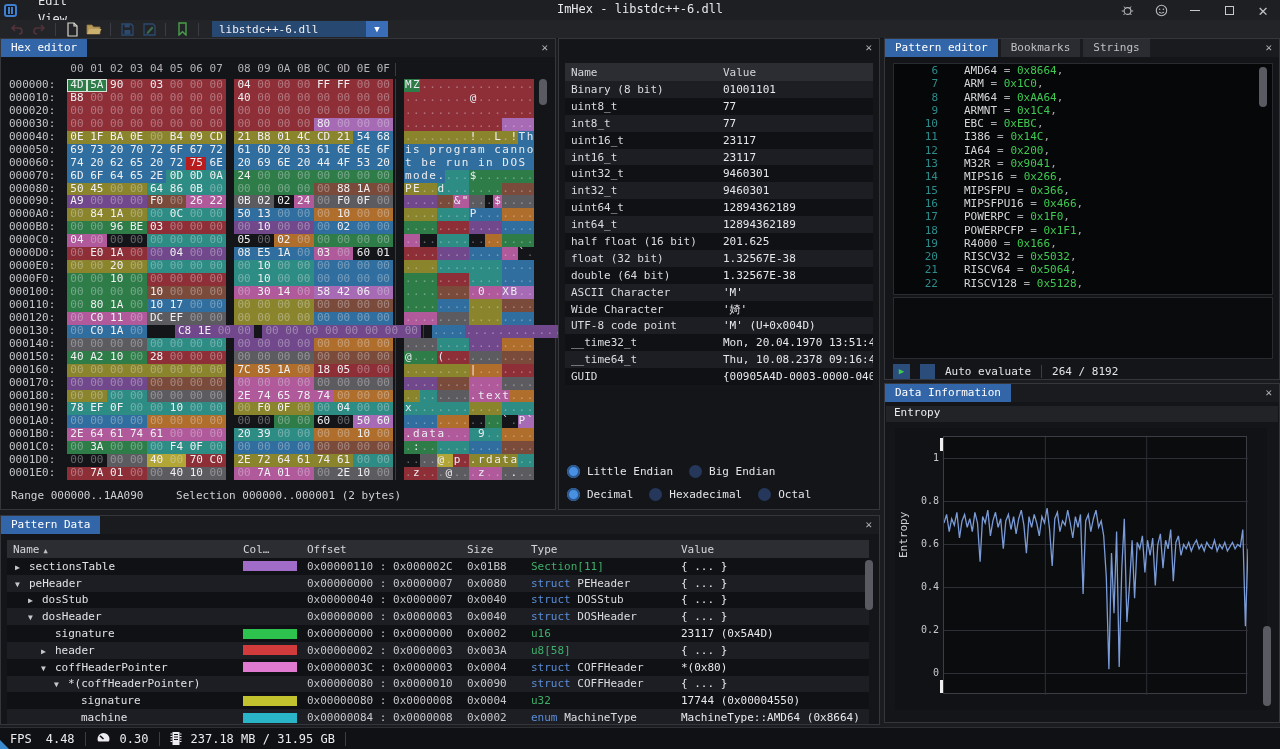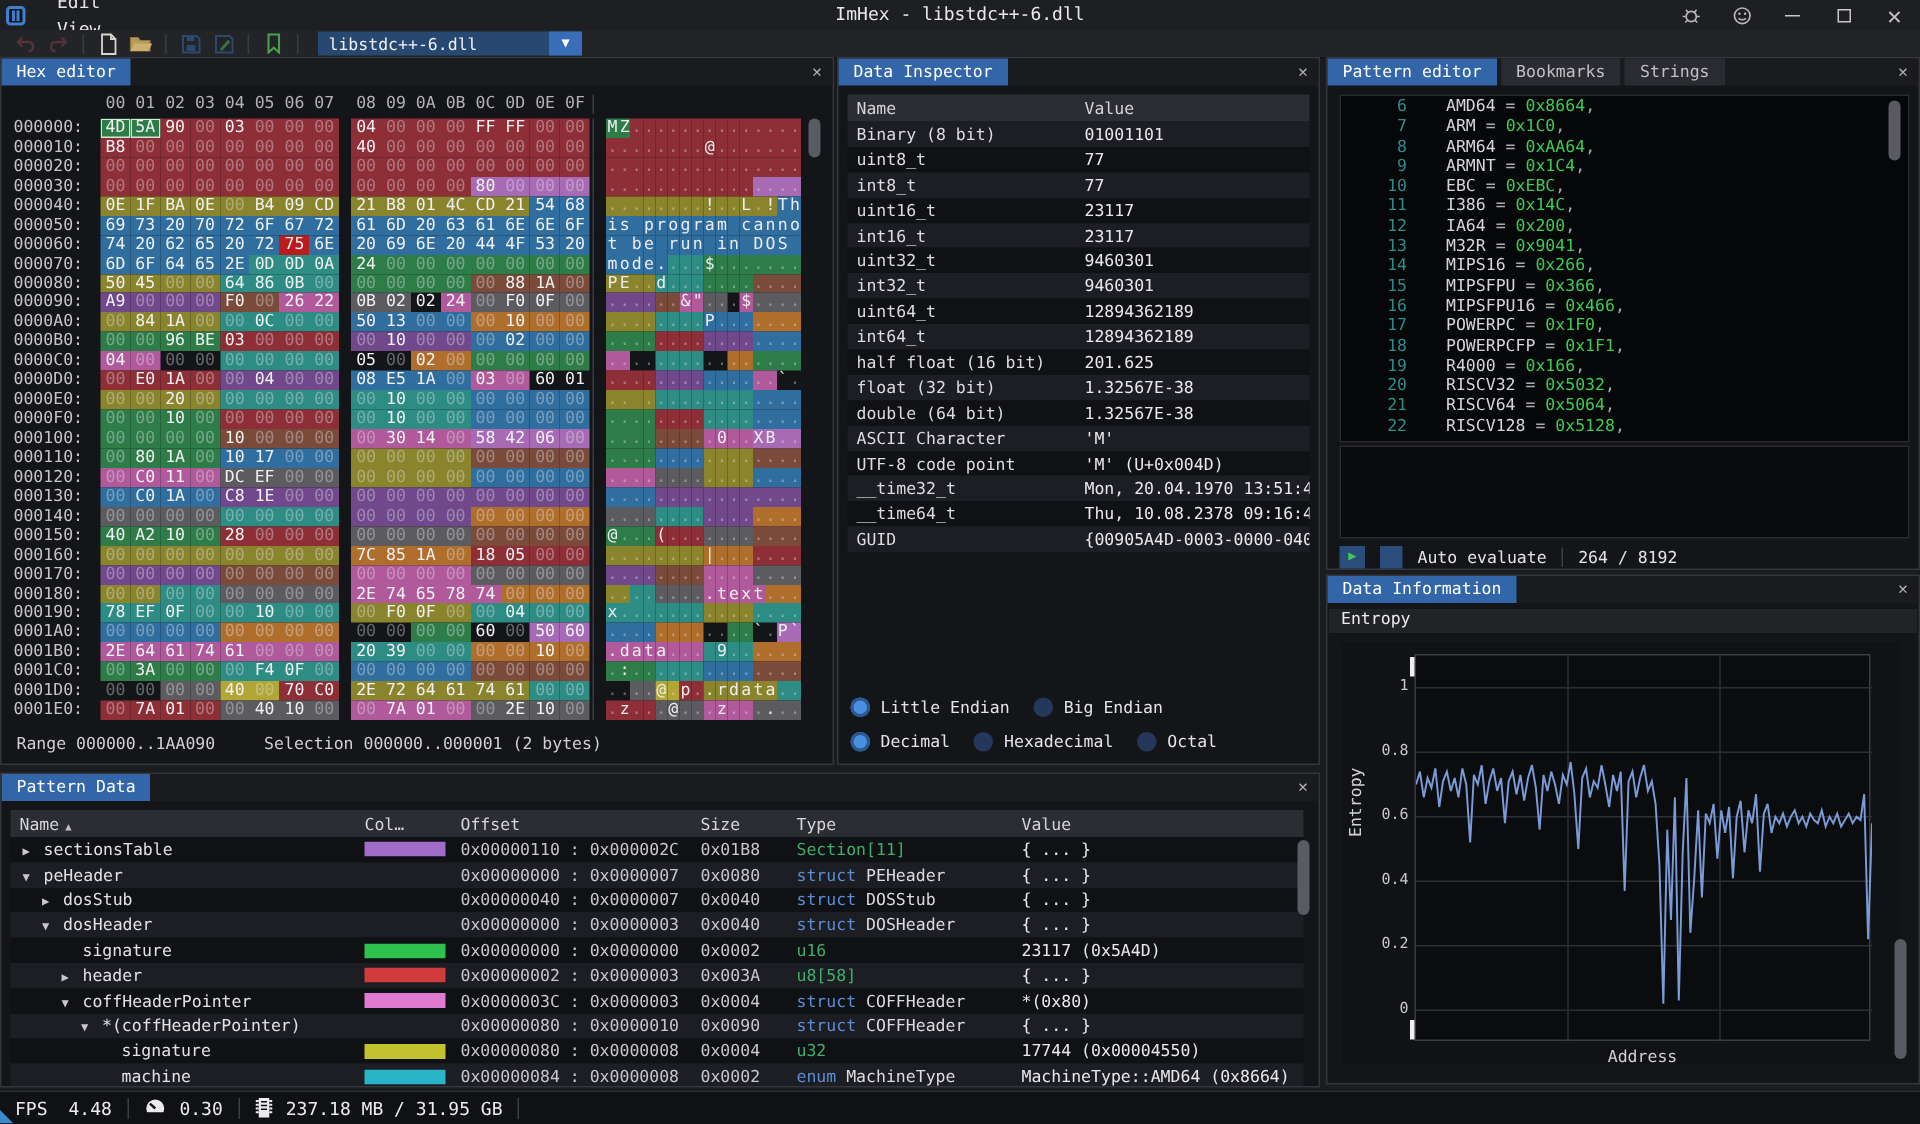--- a/index.html
+++ b/index.html
@@ -923,21 +923,21 @@
           <span class="acell dim" style="background: rgb(47, 110, 158);">.</span>
           <span class="acell dim" style="background: rgb(47, 110, 158);">.</span>
           <span class="acell dim" style="background: rgb(47, 110, 158);">.</span>
         </div>
         <div class="hexrow">
           <span class="addr">000130:</span>
           <span class="bcell dim" style="background: rgb(47, 110, 158);">00</span>
           <span class="bcell" style="background: rgb(47, 110, 158);">C0</span>
           <span class="bcell" style="background: rgb(47, 110, 158);">1A</span>
           <span class="bcell dim" style="background: rgb(47, 110, 158);">00</span>
-          <span class="bcell" style="background: rgb(113, 72, 140);">C8</span>
+          <span class="bcell" style="background: rgb(113, 72, 140); margin-left: 28px;">C8</span>
           <span class="bcell" style="background: rgb(113, 72, 140);">1E</span>
           <span class="bcell dim" style="background: rgb(113, 72, 140);">00</span>
           <span class="bcell dim" style="background: rgb(113, 72, 140);">00</span>
           <span class="bcell gap dim" style="background: rgb(113, 72, 140);">00</span>
           <span class="bcell dim" style="background: rgb(113, 72, 140);">00</span>
           <span class="bcell dim" style="background: rgb(113, 72, 140);">00</span>
           <span class="bcell dim" style="background: rgb(113, 72, 140);">00</span>
           <span class="bcell dim" style="background: rgb(113, 72, 140);">00</span>
           <span class="bcell dim" style="background: rgb(113, 72, 140);">00</span>
           <span class="bcell dim" style="background: rgb(113, 72, 140);">00</span>
@@ -1358,23 +1358,20 @@
         </div>
       </div>
     <div class="vscroll" style="right:8px; top:40px; height:26px;"></div>
     <div class="hexfooter">
       <span>Range 000000..1AA090</span>
       <span>Selection 000000..000001 (2 bytes)</span>
     </div>
   </div>
 
   <div class="panel" id="inspector">
-    <div class="tabbar">
-      <div class="tab active">Data Inspector</div>
-    </div>
     <div class="panel-x">✕</div>
     <div class="insp-table" id="insptable">
         <div class="tblhead">
           <div style="width: 152px; padding-left: 6px;">Name</div>
           <div style="flex: 1 1 0%; padding-left: 6px;">Value</div>
         </div>
         <div class="insp-row">
           <span class="insp-name">Binary (8 bit)</span>
           <span class="insp-val">01001101</span>
         </div>
@@ -1418,20 +1415,24 @@
           <span class="insp-name">float (32 bit)</span>
           <span class="insp-val">1.32567E-38</span>
         </div>
         <div class="insp-row">
           <span class="insp-name">double (64 bit)</span>
           <span class="insp-val">1.32567E-38</span>
         </div>
         <div class="insp-row">
           <span class="insp-name">ASCII Character</span>
           <span class="insp-val">'M'</span>
+        </div>
+        <div class="insp-row">
+          <span class="insp-name">Wide Character</span>
+          <span class="insp-val">'婍'</span>
         </div>
         <div class="insp-row">
           <span class="insp-name">UTF-8 code point</span>
           <span class="insp-val">'M' (U+0x004D)</span>
         </div>
         <div class="insp-row">
           <span class="insp-name">__time32_t</span>
           <span class="insp-val">Mon, 20.04.1970 13:51:41</span>
         </div>
         <div class="insp-row">
@@ -1579,21 +1580,20 @@
       <div id="yticks">
           <div class="ytick" style="top: 238.5px;">0</div>
           <div class="ytick" style="top: 195.5px;">0.2</div>
           <div class="ytick" style="top: 152.5px;">0.4</div>
           <div class="ytick" style="top: 109.5px;">0.6</div>
           <div class="ytick" style="top: 66.5px;">0.8</div>
           <div class="ytick" style="top: 23.5px;">1</div>
         </div>
       <div class="axtick" style="left:45px; top:10px;"></div>
       <div class="axtick" style="left:45px; top:252px;"></div>
-      <div class="xlab">Address</div>
     </div>
     <div class="vscroll" style="right:8px; top:242px; height:80px;"></div>
   </div>
 
   <div class="panel" id="pdpanel">
     <div class="tabbar">
       <div class="tab active">Pattern Data</div>
     </div>
     <div class="panel-x">✕</div>
     <div class="pd-head pd-grid" id="pdhead">

